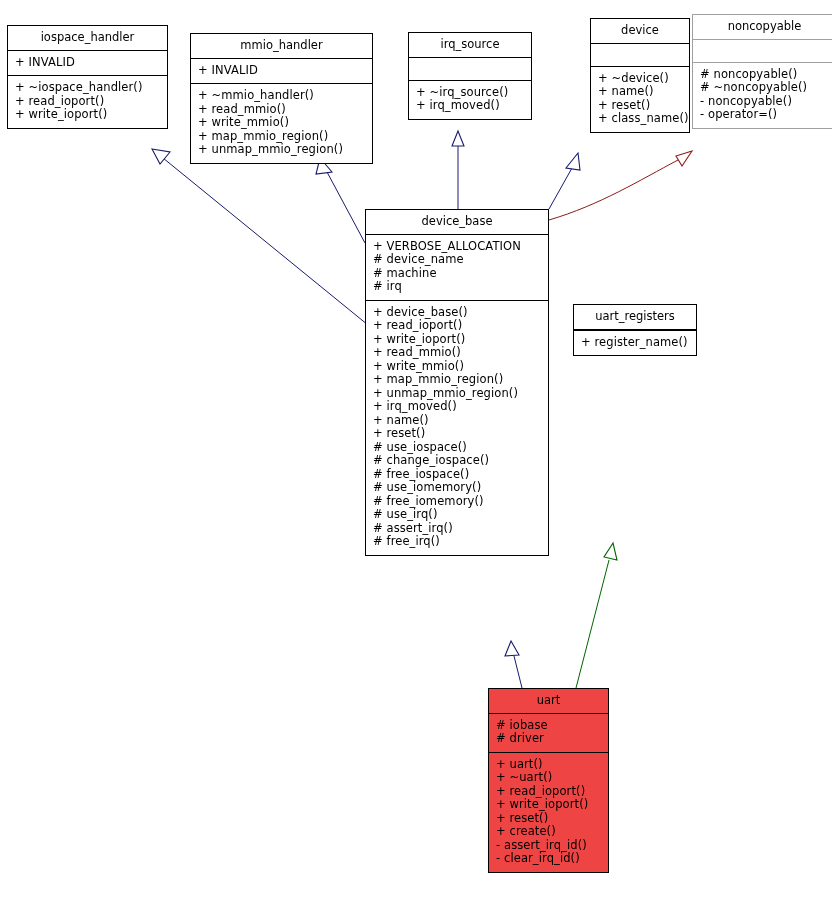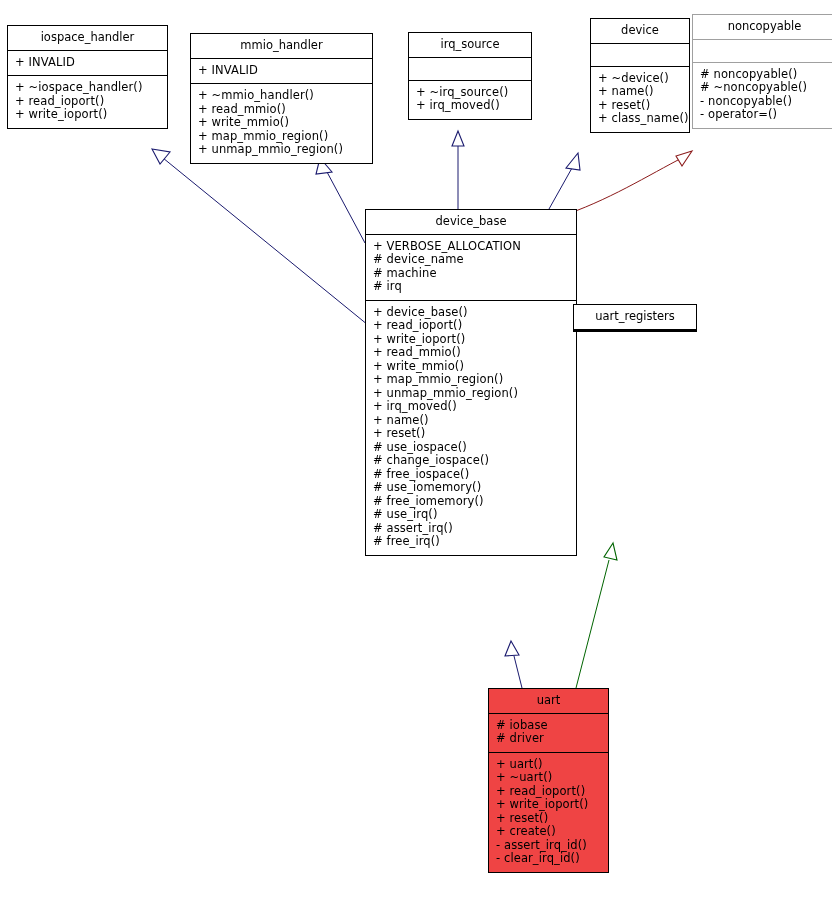--- a/index.html
+++ b/index.html
@@ -175,21 +175,21 @@
     <div class="cls-section empty"></div>
     <div class="cls-sep"></div>
     <div class="cls-section">
       <div class="member"># noncopyable()</div>
       <div class="member"># ~noncopyable()</div>
       <div class="member">- noncopyable()</div>
       <div class="member">- operator=()</div>
     </div>
   </div>
 
-  <div class="uml-class" style="left:365px; top:209px; width:212px;">
+  <div class="uml-class" style="left:365px; top:209px; width:184px;">
     <div class="cls-title">device_base</div>
     <div class="cls-sep"></div>
     <div class="cls-section">
       <div class="member">+ VERBOSE_ALLOCATION</div>
       <div class="member"># device_name</div>
       <div class="member"># machine</div>
       <div class="member"># irq</div>
     </div>
     <div class="cls-sep"></div>
     <div class="cls-section">
@@ -211,20 +211,23 @@
       <div class="member"># use_irq()</div>
       <div class="member"># assert_irq()</div>
       <div class="member"># free_irq()</div>
     </div>
   </div>
 
   <div class="uml-class" style="left:573px; top:304px; width:124px;">
     <div class="cls-title">uart_registers</div>
     <div class="cls-sep"></div>
     <div class="cls-sep"></div>
+    <div class="cls-section">
+      <div class="member">+ register_name()</div>
+    </div>
   </div>
 
   <div class="uml-class highlight" style="left:488px; top:688px; width:121px;">
     <div class="cls-title">uart</div>
     <div class="cls-sep"></div>
     <div class="cls-section">
       <div class="member"># iobase</div>
       <div class="member"># driver</div>
     </div>
     <div class="cls-sep"></div>

